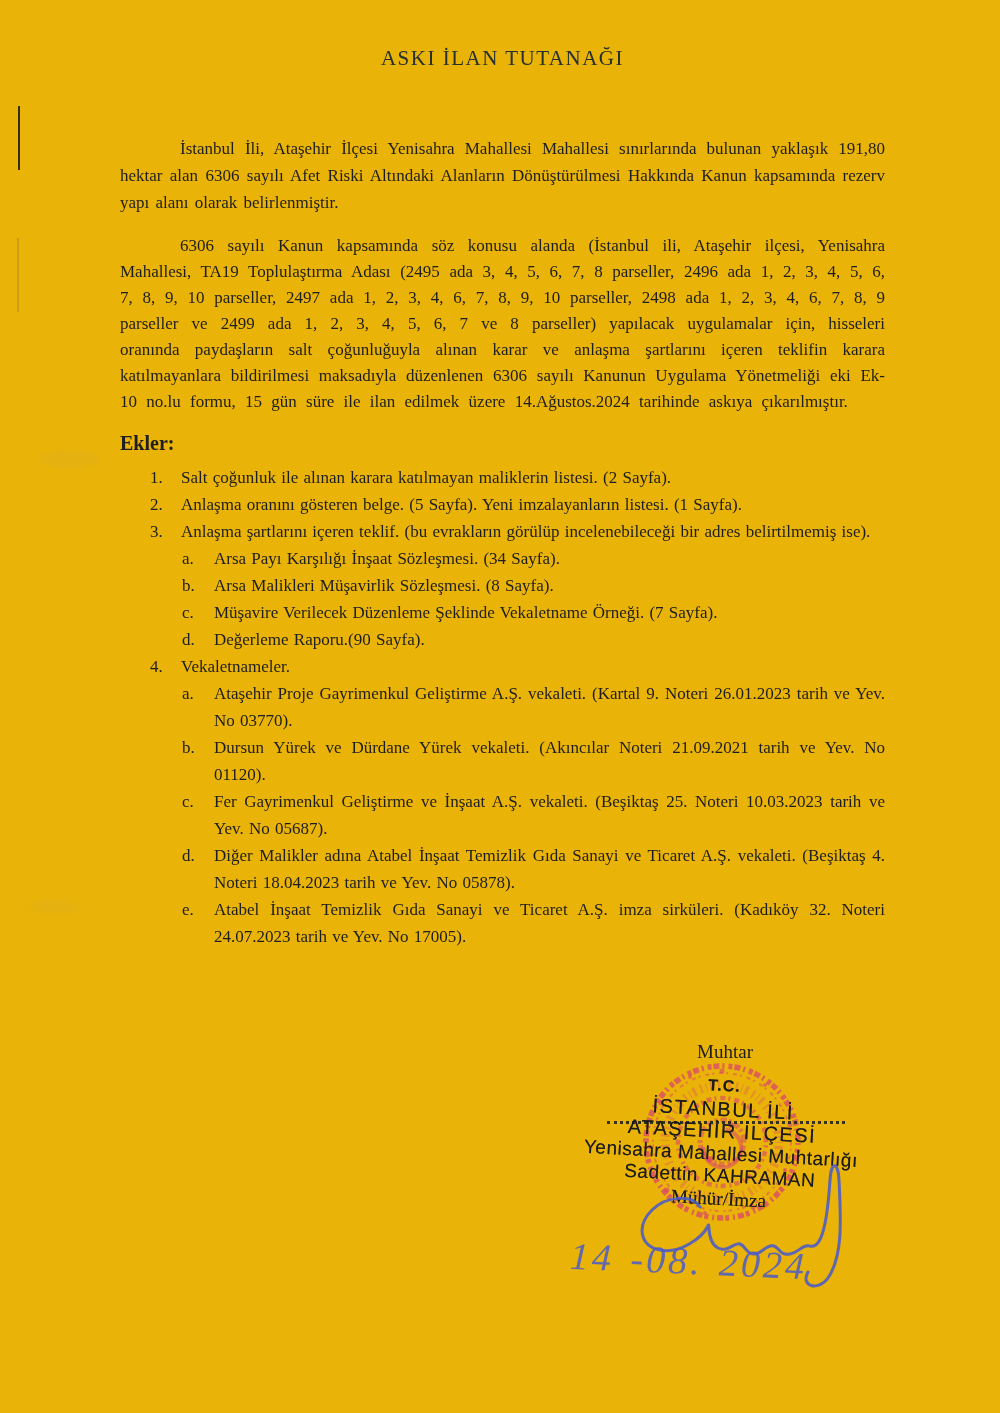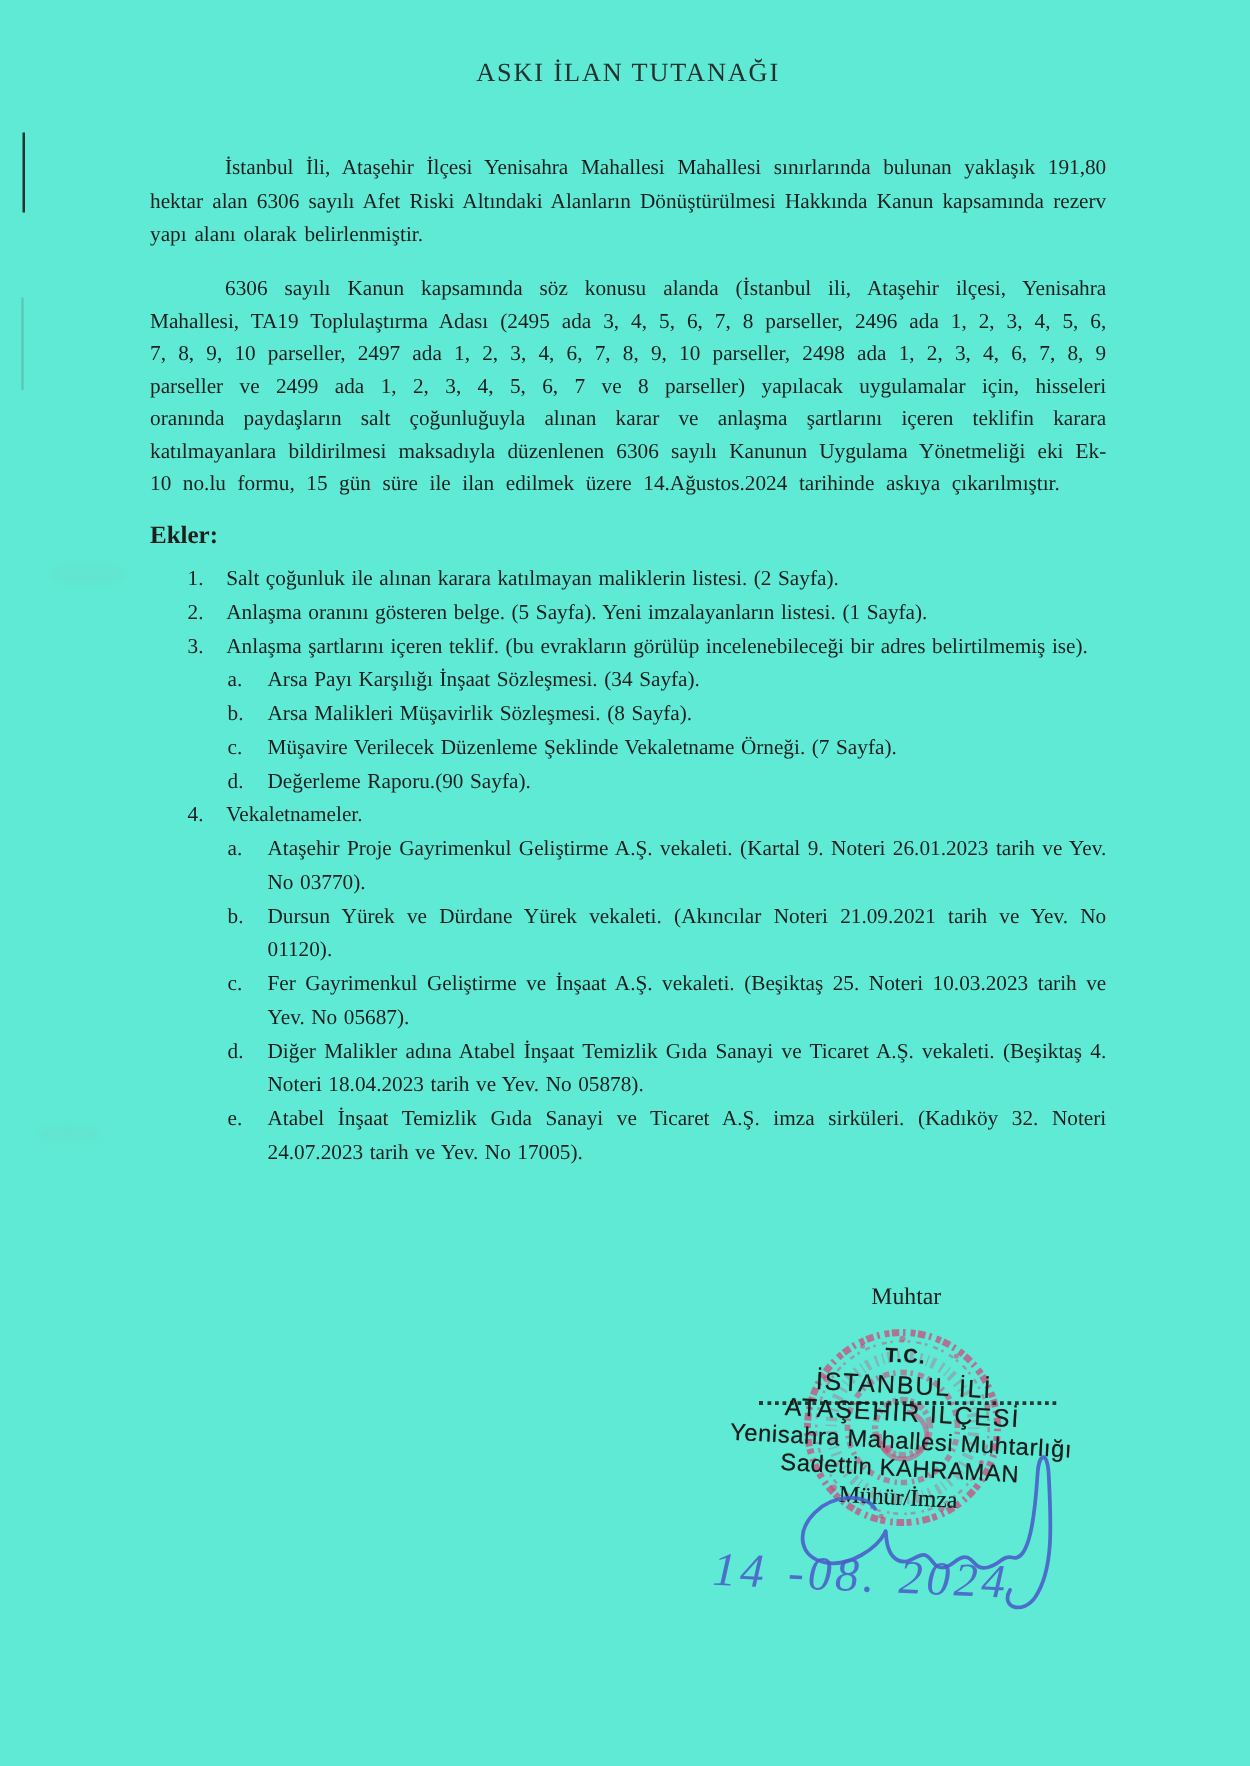--- a/index.html
+++ b/index.html
@@ -1,45 +1,45 @@
 <!DOCTYPE html>
 <html><head>
 <meta charset="utf-8">
 <style>
   html,body{margin:0;padding:0;background:#e8e8e8;}
   .page{
     position:relative;width:1000px;height:1413px;margin:0 auto;
-    background:#5eead4;overflow:hidden;
+    background:#eab308;overflow:hidden;
     font-family:"Liberation Serif","DejaVu Serif",serif;
     color:#1e1e1e;
   }
   .content{position:absolute;left:120px;top:0;width:765px;}
   .doc-title{
     margin-top:46px;text-align:center;font-size:21px;letter-spacing:1.5px;
     color:#26302e;
   }
   .para{
-    margin-top:49px;font-size:17px;line-height:27px;
+    margin-top:64px;font-size:17px;line-height:27px;
     text-align:justify;text-align-last:left;text-indent:60px;
     word-spacing:2px;
   }
   .para.p2{margin-top:4px;line-height:26px;word-spacing:5px;}
   .ekler{margin-top:15px;font-weight:bold;font-size:20px;}
   .att-list{margin-top:9px;margin-left:30px;font-size:17px;line-height:27px;}
   .att-row{display:flex;}
   .att-num{flex:none;width:31px;}
   .att-body{flex:1;text-align:justify;text-align-last:left;word-spacing:1px;}
   .sub-list{margin-left:32px;}
   .sub-row{display:flex;}
   .sub-letter{flex:none;width:32px;}
   .sub-body{flex:1;text-align:justify;text-align-last:left;word-spacing:1px;}
 
   
   .sig-area{position:absolute;left:560px;top:1025px;width:330px;height:360px;}
-  .muhtar{margin-top:2px;text-align:center;font-size:19px;}
+  .muhtar{margin-top:16px;text-align:center;font-size:19px;}
   .stamp-svg{position:absolute;left:75px;top:30px;}
   .stamp-text{
     position:absolute;left:0;top:50px;width:330px;text-align:center;
     transform:rotate(3deg);transform-origin:50% 0;
     font-family:"Liberation Sans","DejaVu Sans",sans-serif;
     color:#1b1b1b;line-height:22.5px;
     text-shadow:0 0 .6px rgba(0,0,0,.55);
   }
   .st-tc{font-size:16px;font-weight:bold;letter-spacing:1px;}
   .st-caps{font-size:20px;letter-spacing:1.5px;}

